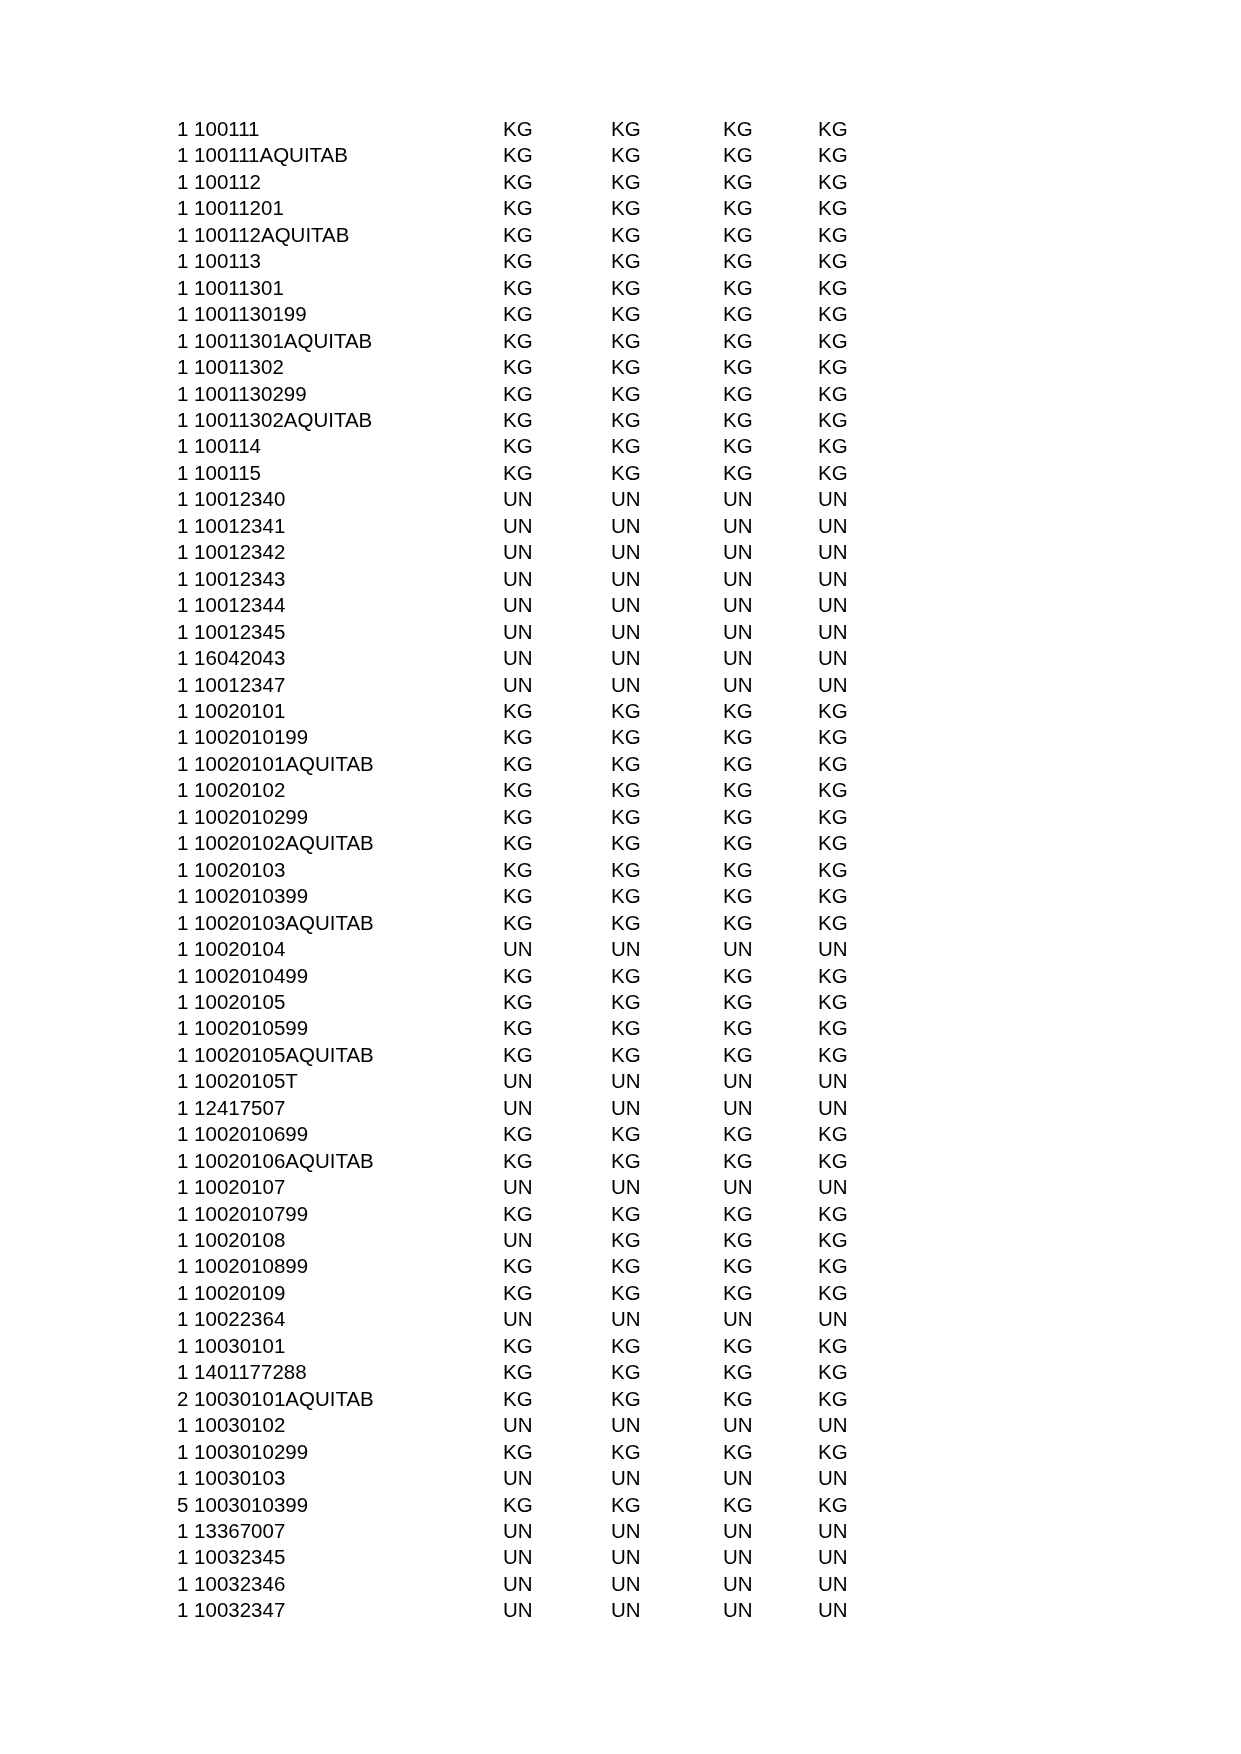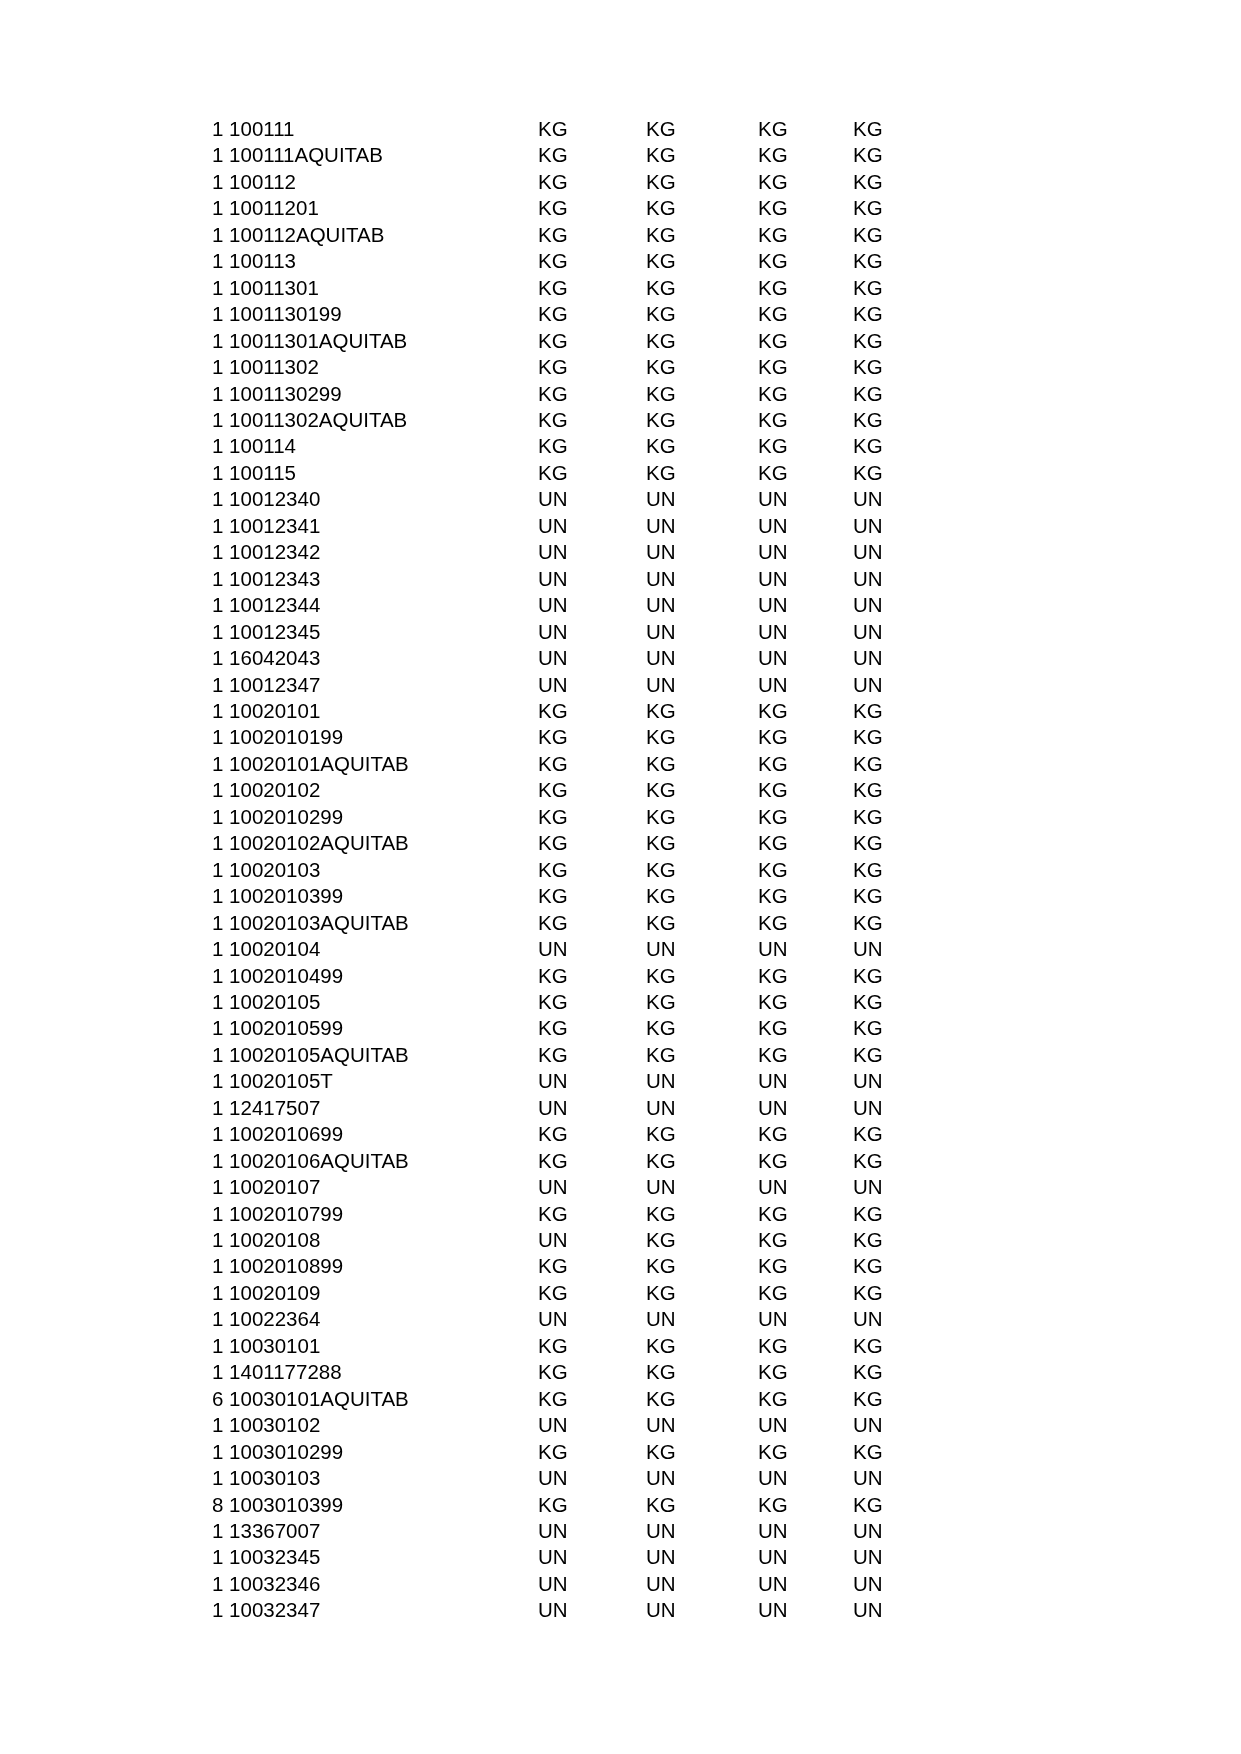--- a/index.html
+++ b/index.html
@@ -26,21 +26,20 @@
     left: 177px;
     top: 116px;
     color: #000000;
     font-size: 20.5px;
     line-height: 26.45px;
     font-weight: 400;
   }
   .row {
     display: flex;
     white-space: pre;
-    margin-left: 35px;
   }
   .cell { display: block; text-align: left; }
   .cell-code { width: 326px; }
   .cell-u1   { width: 108px; }
   .cell-u2   { width: 112px; }
   .cell-u3   { width: 95px;  }
   .cell-u4   { width: auto;  }
 </style>
 </head>
 <body>
@@ -88,23 +87,23 @@
       <div class="row"><span class="cell cell-code">1 1002010699</span><span class="cell cell-u1">KG</span><span class="cell cell-u2">KG</span><span class="cell cell-u3">KG</span><span class="cell cell-u4">KG</span></div>
       <div class="row"><span class="cell cell-code">1 10020106AQUITAB</span><span class="cell cell-u1">KG</span><span class="cell cell-u2">KG</span><span class="cell cell-u3">KG</span><span class="cell cell-u4">KG</span></div>
       <div class="row"><span class="cell cell-code">1 10020107</span><span class="cell cell-u1">UN</span><span class="cell cell-u2">UN</span><span class="cell cell-u3">UN</span><span class="cell cell-u4">UN</span></div>
       <div class="row"><span class="cell cell-code">1 1002010799</span><span class="cell cell-u1">KG</span><span class="cell cell-u2">KG</span><span class="cell cell-u3">KG</span><span class="cell cell-u4">KG</span></div>
       <div class="row"><span class="cell cell-code">1 10020108</span><span class="cell cell-u1">UN</span><span class="cell cell-u2">KG</span><span class="cell cell-u3">KG</span><span class="cell cell-u4">KG</span></div>
       <div class="row"><span class="cell cell-code">1 1002010899</span><span class="cell cell-u1">KG</span><span class="cell cell-u2">KG</span><span class="cell cell-u3">KG</span><span class="cell cell-u4">KG</span></div>
       <div class="row"><span class="cell cell-code">1 10020109</span><span class="cell cell-u1">KG</span><span class="cell cell-u2">KG</span><span class="cell cell-u3">KG</span><span class="cell cell-u4">KG</span></div>
       <div class="row"><span class="cell cell-code">1 10022364</span><span class="cell cell-u1">UN</span><span class="cell cell-u2">UN</span><span class="cell cell-u3">UN</span><span class="cell cell-u4">UN</span></div>
       <div class="row"><span class="cell cell-code">1 10030101</span><span class="cell cell-u1">KG</span><span class="cell cell-u2">KG</span><span class="cell cell-u3">KG</span><span class="cell cell-u4">KG</span></div>
       <div class="row"><span class="cell cell-code">1 1401177288</span><span class="cell cell-u1">KG</span><span class="cell cell-u2">KG</span><span class="cell cell-u3">KG</span><span class="cell cell-u4">KG</span></div>
-      <div class="row"><span class="cell cell-code">6 10030101AQUITAB</span><span class="cell cell-u1">KG</span><span class="cell cell-u2">KG</span><span class="cell cell-u3">KG</span><span class="cell cell-u4">KG</span></div>
+      <div class="row"><span class="cell cell-code">2 10030101AQUITAB</span><span class="cell cell-u1">KG</span><span class="cell cell-u2">KG</span><span class="cell cell-u3">KG</span><span class="cell cell-u4">KG</span></div>
       <div class="row"><span class="cell cell-code">1 10030102</span><span class="cell cell-u1">UN</span><span class="cell cell-u2">UN</span><span class="cell cell-u3">UN</span><span class="cell cell-u4">UN</span></div>
       <div class="row"><span class="cell cell-code">1 1003010299</span><span class="cell cell-u1">KG</span><span class="cell cell-u2">KG</span><span class="cell cell-u3">KG</span><span class="cell cell-u4">KG</span></div>
       <div class="row"><span class="cell cell-code">1 10030103</span><span class="cell cell-u1">UN</span><span class="cell cell-u2">UN</span><span class="cell cell-u3">UN</span><span class="cell cell-u4">UN</span></div>
-      <div class="row"><span class="cell cell-code">8 1003010399</span><span class="cell cell-u1">KG</span><span class="cell cell-u2">KG</span><span class="cell cell-u3">KG</span><span class="cell cell-u4">KG</span></div>
+      <div class="row"><span class="cell cell-code">5 1003010399</span><span class="cell cell-u1">KG</span><span class="cell cell-u2">KG</span><span class="cell cell-u3">KG</span><span class="cell cell-u4">KG</span></div>
       <div class="row"><span class="cell cell-code">1 13367007</span><span class="cell cell-u1">UN</span><span class="cell cell-u2">UN</span><span class="cell cell-u3">UN</span><span class="cell cell-u4">UN</span></div>
       <div class="row"><span class="cell cell-code">1 10032345</span><span class="cell cell-u1">UN</span><span class="cell cell-u2">UN</span><span class="cell cell-u3">UN</span><span class="cell cell-u4">UN</span></div>
       <div class="row"><span class="cell cell-code">1 10032346</span><span class="cell cell-u1">UN</span><span class="cell cell-u2">UN</span><span class="cell cell-u3">UN</span><span class="cell cell-u4">UN</span></div>
       <div class="row"><span class="cell cell-code">1 10032347</span><span class="cell cell-u1">UN</span><span class="cell cell-u2">UN</span><span class="cell cell-u3">UN</span><span class="cell cell-u4">UN</span></div>
     </div>
 </div>
 
 </body></html>

